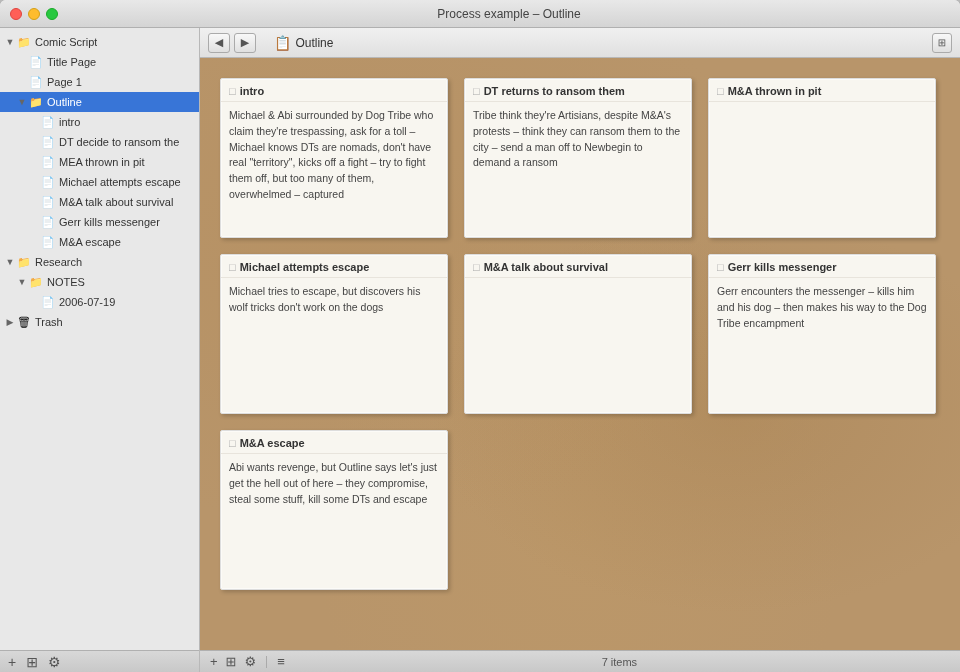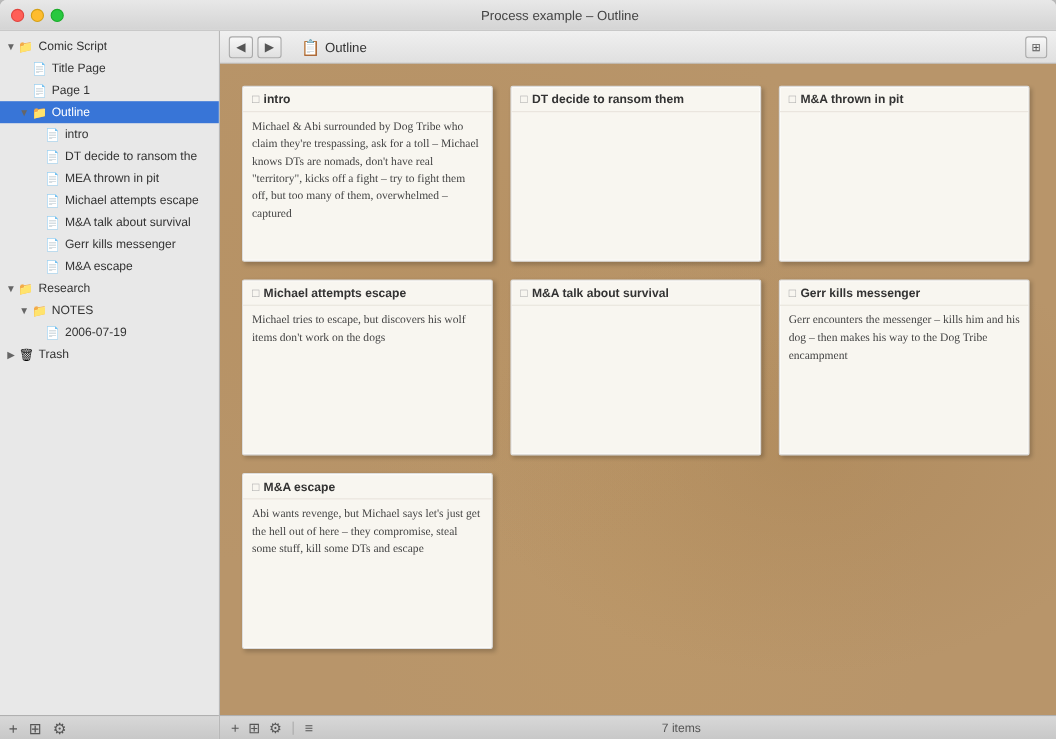--- a/index.html
+++ b/index.html
@@ -289,21 +289,21 @@
       font-size: 11px;
       font-weight: 600;
       color: #333;
     }
 
     .card-body {
       padding: 6px 8px;
       font-size: 10.5px;
       line-height: 1.5;
       color: #444;
-      font-family: Liberation Serif, serif;
+      font-family: Liberation Sans, sans-serif;
       flex: 1;
     }
 
     
     .statusbar {
       height: 22px;
       background: linear-gradient(to bottom, #d8d8d8, #c8c8c8);
       border-top: 1px solid #b0b0b0;
       display: flex;
       align-items: center;
@@ -464,39 +464,40 @@
             <div class="card-header">
               <span class="card-title-icon">□</span>
               <span class="card-title">intro</span>
             </div>
             <div class="card-body">Michael &amp; Abi surrounded by Dog Tribe who claim they're trespassing, ask for a toll – Michael knows DTs are nomads, don't have real "territory", kicks off a fight – try to fight them off, but too many of them, overwhelmed – captured</div>
           </div>
 
           <div class="card">
             <div class="card-header">
               <span class="card-title-icon">□</span>
-              <span class="card-title">DT decide to ransom them</span>
-            </div>
+              <span class="card-title">DT returns to ransom them</span>
+            </div>
+            <div class="card-body">Tribe think they're Artisians, despite M&amp;A's protests – think they can ransom them to the city – send a man off to Newbegin to demand a ransom</div>
           </div>
 
           <div class="card">
             <div class="card-header">
               <span class="card-title-icon">□</span>
               <span class="card-title">M&amp;A thrown in pit</span>
             </div>
           </div>
         </div>
         <div class="cards-row">
 
           <div class="card">
             <div class="card-header">
               <span class="card-title-icon">□</span>
               <span class="card-title">Michael attempts escape</span>
             </div>
-            <div class="card-body">Michael tries to escape, but discovers his wolf items don't work on the dogs</div>
+            <div class="card-body">Michael tries to escape, but discovers his wolf tricks don't work on the dogs</div>
           </div>
 
           <div class="card">
             <div class="card-header">
               <span class="card-title-icon">□</span>
               <span class="card-title">M&amp;A talk about survival</span>
             </div>
           </div>
 
           <div class="card">
@@ -507,21 +508,21 @@
             <div class="card-body">Gerr encounters the messenger – kills him and his dog – then makes his way to the Dog Tribe encampment</div>
           </div>
         </div>
         <div class="cards-row">
 
           <div class="card">
             <div class="card-header">
               <span class="card-title-icon">□</span>
               <span class="card-title">M&amp;A escape</span>
             </div>
-            <div class="card-body">Abi wants revenge, but Michael says let's just get the hell out of here – they compromise, steal some stuff, kill some DTs and escape</div>
+            <div class="card-body">Abi wants revenge, but Outline says let's just get the hell out of here – they compromise, steal some stuff, kill some DTs and escape</div>
           </div>
         </div>
       </div>
 
       <div class="statusbar">
         <div class="statusbar-left">
           <button class="statusbar-btn">+</button>
           <button class="statusbar-btn">⊞</button>
           <button class="statusbar-btn">⚙</button>
           <div class="statusbar-divider"></div>

